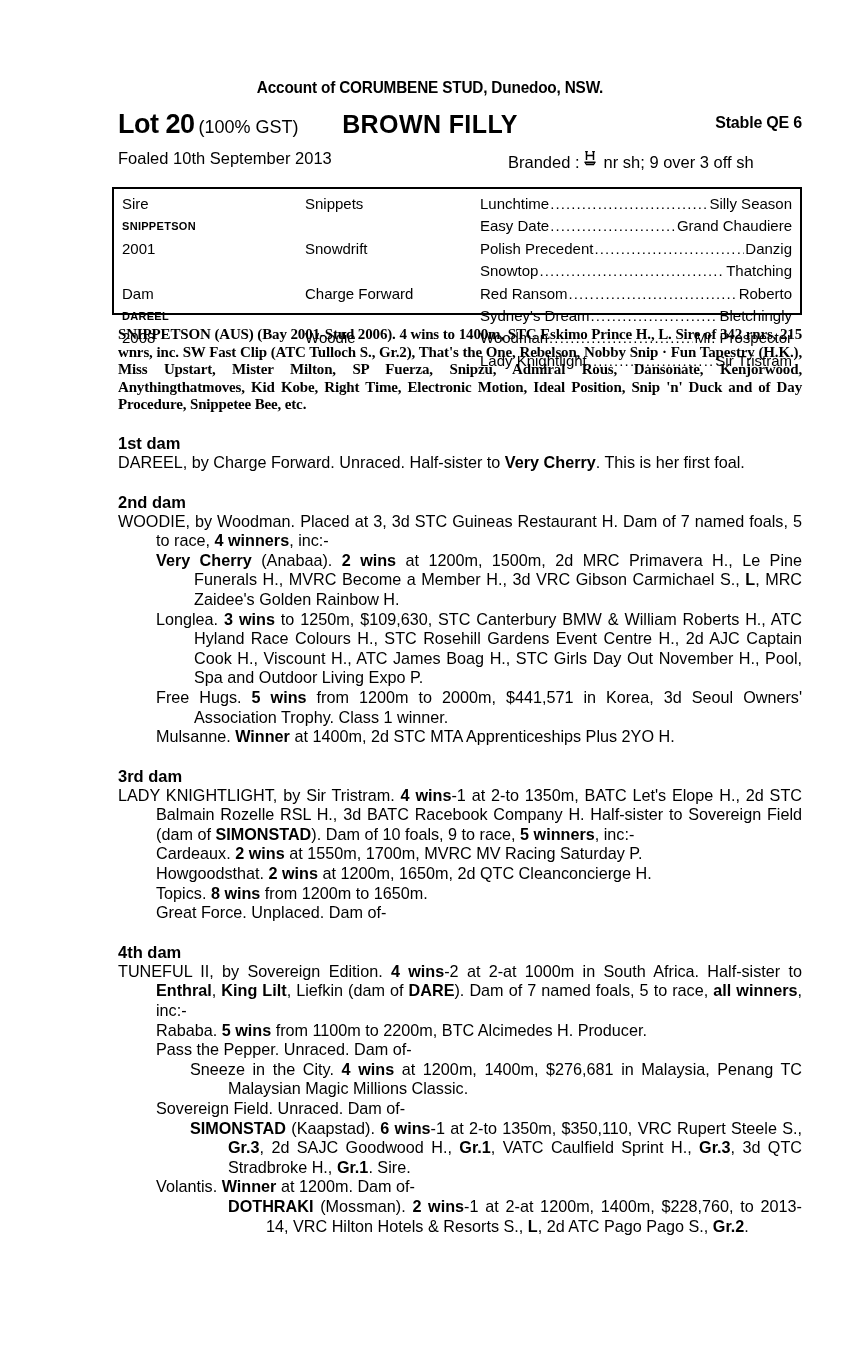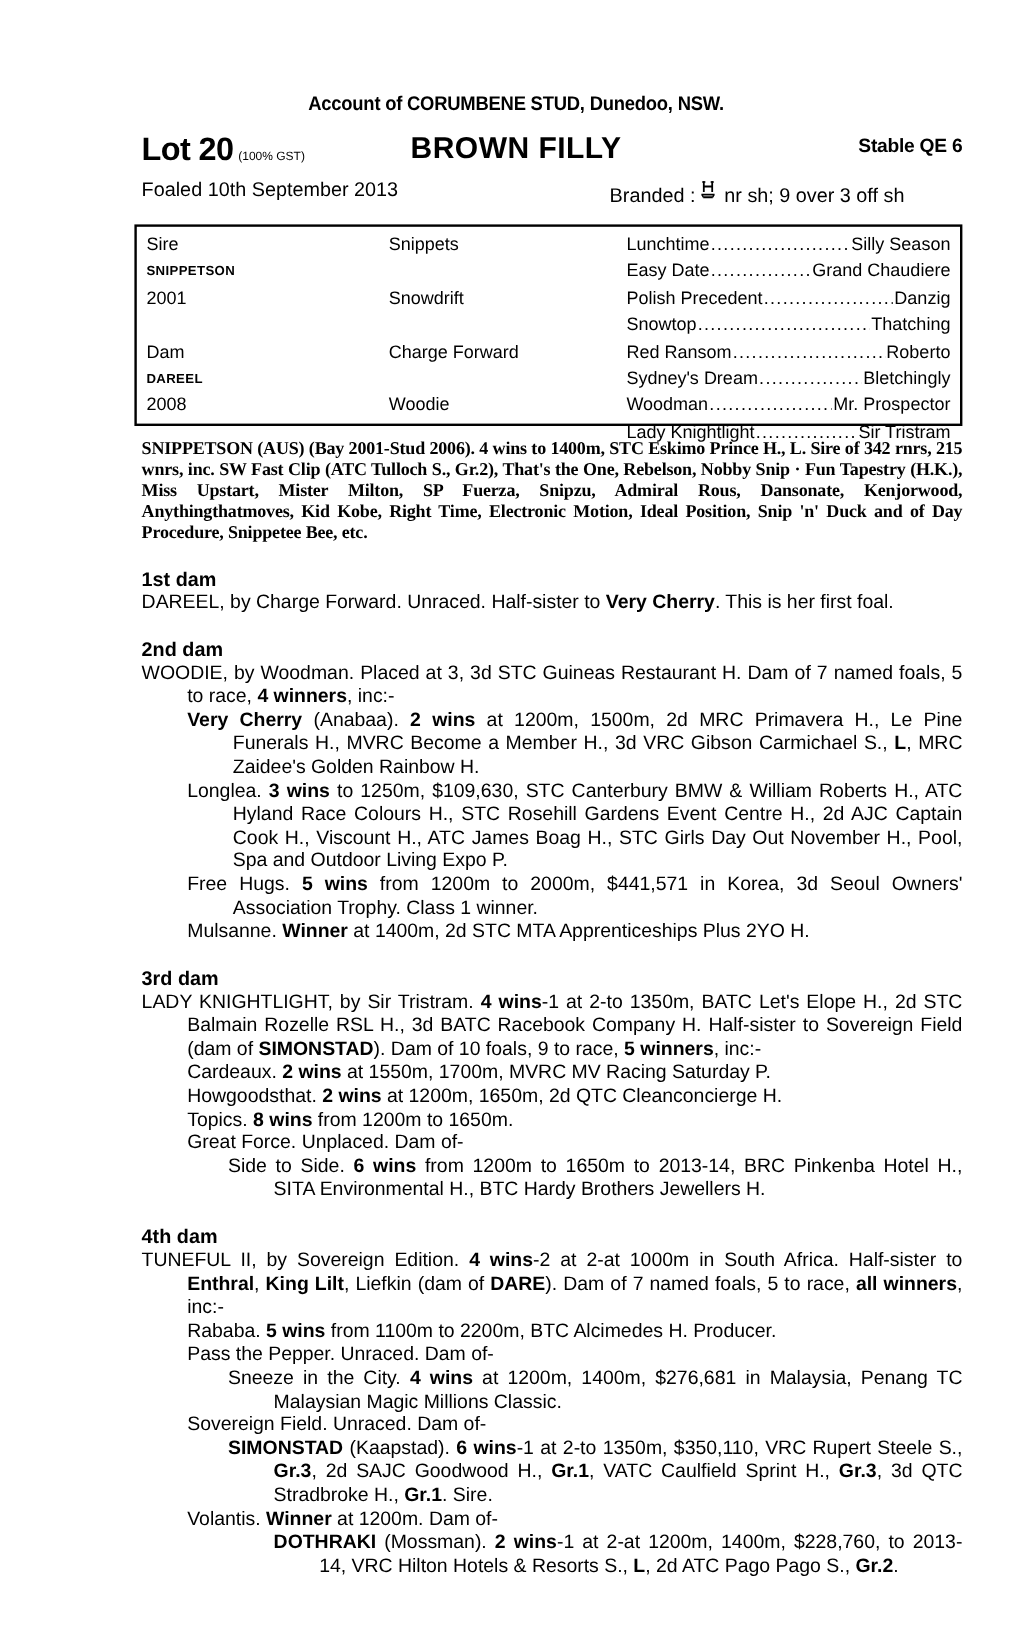--- a/index.html
+++ b/index.html
@@ -47,21 +47,21 @@
     top: 0;
     white-space: nowrap;
   }
   .lot-number {
     font-size: 27px;
     font-weight: bold;
     letter-spacing: -0.5px;
     vertical-align: baseline;
   }
   .gst {
-    font-size: 10px;
+    font-size: 18px;
     font-weight: normal;
     margin-left: 4px;
   }
   .filly-title {
     position: absolute;
     left: 0;
     right: 0;
     top: 1px;
     text-align: center;
     font-size: 25px;
@@ -106,40 +106,40 @@
     position: relative;
     margin: 0 2px 0 1px;
     vertical-align: -3px;
   }
   .brand-glyph svg { display: block; }
 
   
   .ped-wrap {
     margin: 12px 58px 0 112px;
     border: 2px solid #000;
-    height: 168px;
+    height: 128px;
     box-sizing: border-box;
     position: relative;
   }
   .ped-grid {
     position: relative;
     width: 100%;
     height: 100%;
     padding: 4px 0 0 0;
     box-sizing: border-box;
   }
   .ped-row {
     position: relative;
     height: 22.4px;
     font-size: 15px;
     line-height: 22.4px;
   }
   .col-a { position: absolute; left: 8px;   top: 0; white-space: nowrap; }
-  .col-b { position: absolute; left: 210px; top: 0; white-space: nowrap; }
-  .col-c { position: absolute; left: 408px; right: 8px; top: 0;
+  .col-b { position: absolute; left: 191px; top: 0; white-space: nowrap; }
+  .col-c { position: absolute; left: 366px; right: 8px; top: 0;
            display: flex; align-items: baseline; white-space: nowrap; }
   .col-c .gp-name { flex: 0 0 auto; }
   .col-c .leader {
     flex: 1 1 auto;
     overflow: hidden;
     white-space: nowrap;
     margin: 0 1px;
     font-size: 15px;
     letter-spacing: 1.1px;
   }
@@ -301,21 +301,20 @@
         <div class="entry lvl1">Free Hugs. <b>5 wins</b> from 1200m to 2000m, $441,571 in Korea, 3d Seoul Owners' Association Trophy. Class 1 winner.</div>
         <div class="entry lvl1">Mulsanne. <b>Winner</b> at 1400m, 2d STC MTA Apprenticeships Plus 2YO H.</div>
       </div>
       <div class="dam-head">3rd dam</div>
       <div class="dam-block">
         <div class="entry lvl0 hang">LADY KNIGHTLIGHT, by Sir Tristram. <b>4 wins</b>-1 at 2-to 1350m, BATC Let's Elope H., 2d STC Balmain Rozelle RSL H., 3d BATC Racebook Company H. Half-sister to Sovereign Field (dam of <b>SIMONSTAD</b>). Dam of 10 foals, 9 to race, <b>5 winners</b>, inc:-</div>
         <div class="entry lvl1">Cardeaux. <b>2 wins</b> at 1550m, 1700m, MVRC MV Racing Saturday P.</div>
         <div class="entry lvl1">Howgoodsthat. <b>2 wins</b> at 1200m, 1650m, 2d QTC Cleanconcierge H.</div>
         <div class="entry lvl1">Topics. <b>8 wins</b> from 1200m to 1650m.</div>
         <div class="entry lvl1">Great Force. Unplaced. Dam of-</div>
-        <div class="entry lvl2">Side to Side. <b>6 wins</b> from 1200m to 1650m to 2013-14, BRC Pinkenba Hotel H., SITA Environmental H., BTC Hardy Brothers Jewellers H.</div>
       </div>
       <div class="dam-head">4th dam</div>
       <div class="dam-block">
         <div class="entry lvl0 hang">TUNEFUL II, by Sovereign Edition. <b>4 wins</b>-2 at 2-at 1000m in South Africa. Half-sister to <b>Enthral</b>, <b>King Lilt</b>, Liefkin (dam of <b>DARE</b>). Dam of 7 named foals, 5 to race, <b>all winners</b>, inc:-</div>
         <div class="entry lvl1">Rababa. <b>5 wins</b> from 1100m to 2200m, BTC Alcimedes H. Producer.</div>
         <div class="entry lvl1">Pass the Pepper. Unraced. Dam of-</div>
         <div class="entry lvl2">Sneeze in the City. <b>4 wins</b> at 1200m, 1400m, $276,681 in Malaysia, Penang TC Malaysian Magic Millions Classic.</div>
         <div class="entry lvl1">Sovereign Field. Unraced. Dam of-</div>
         <div class="entry lvl2"><b>SIMONSTAD</b> (Kaapstad). <b>6 wins</b>-1 at 2-to 1350m, $350,110, VRC Rupert Steele S., <b>Gr.3</b>, 2d SAJC Goodwood H., <b>Gr.1</b>, VATC Caulfield Sprint H., <b>Gr.3</b>, 3d QTC Stradbroke H., <b>Gr.1</b>. Sire.</div>
         <div class="entry lvl1">Volantis. <b>Winner</b> at 1200m. Dam of-</div>

